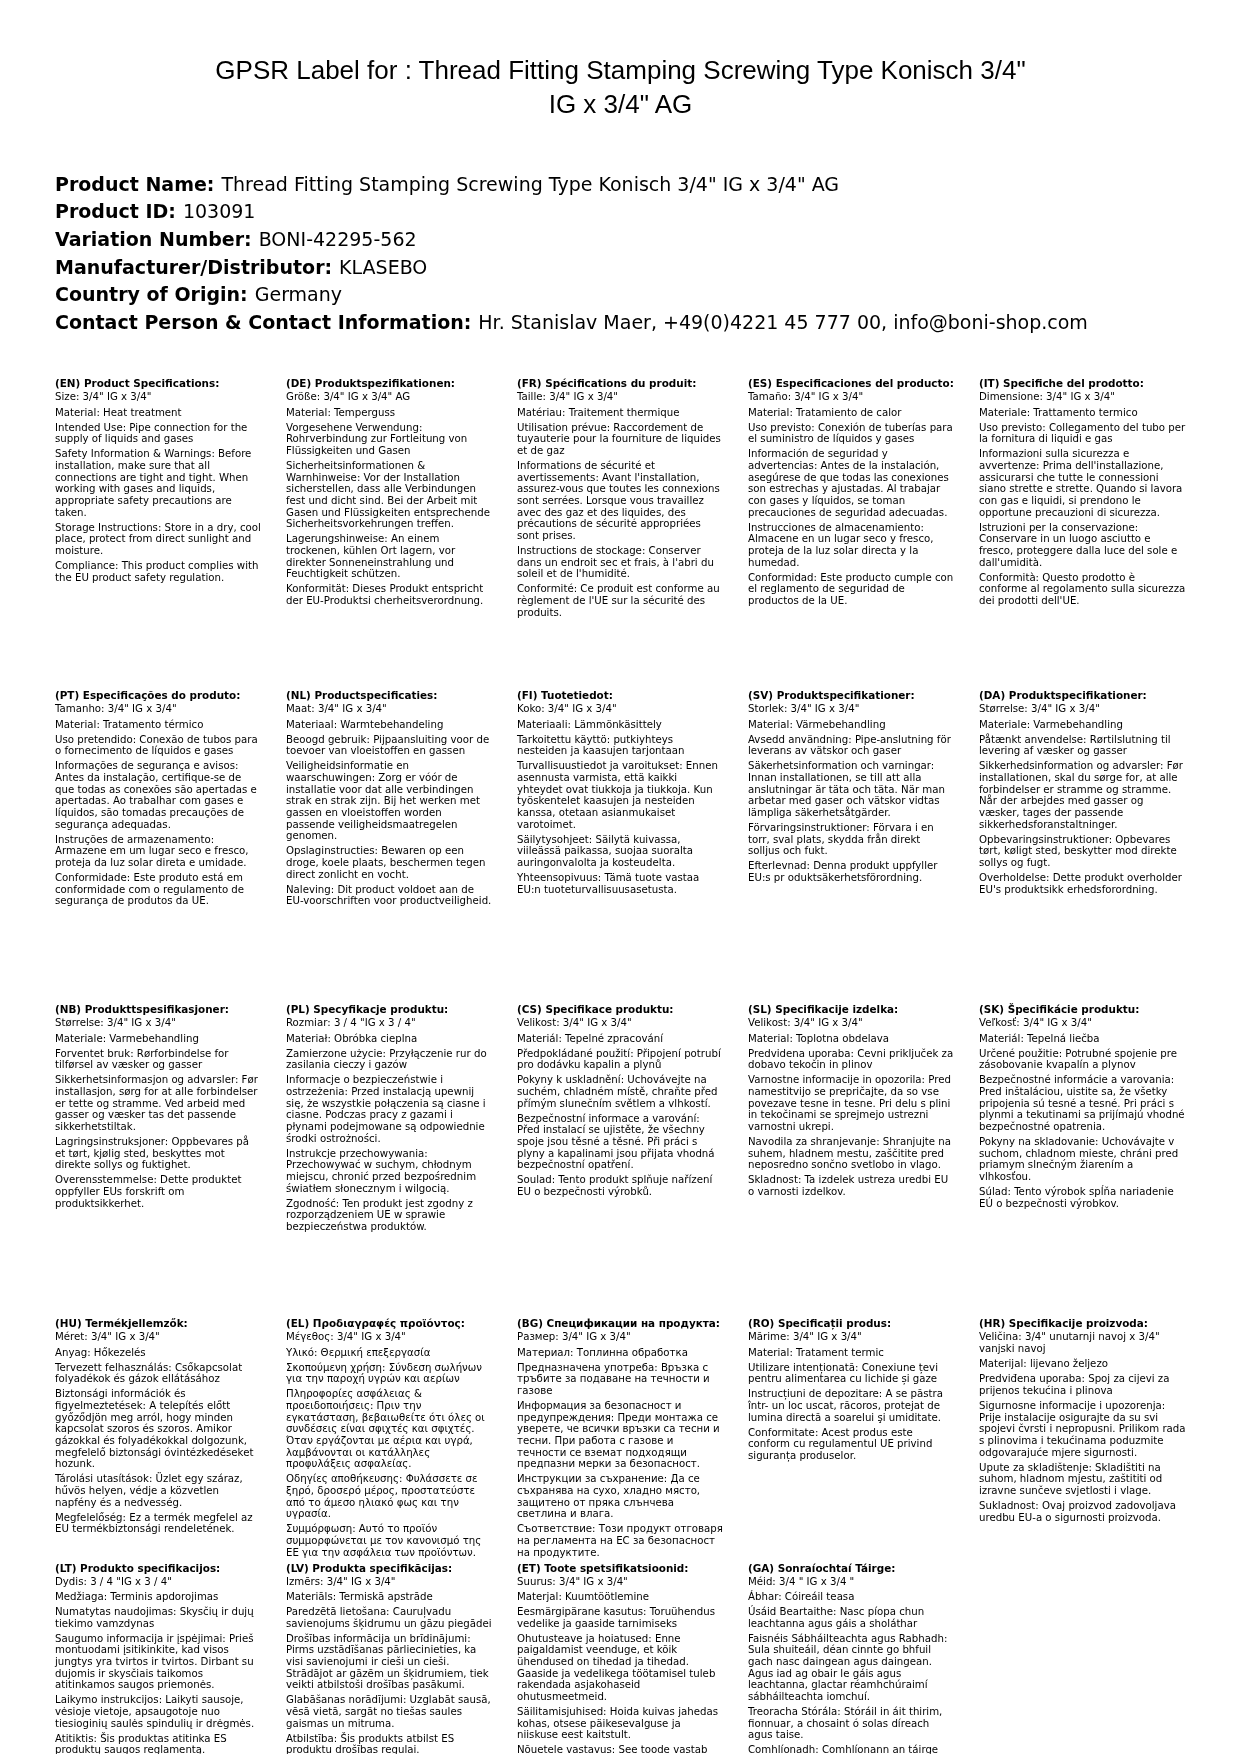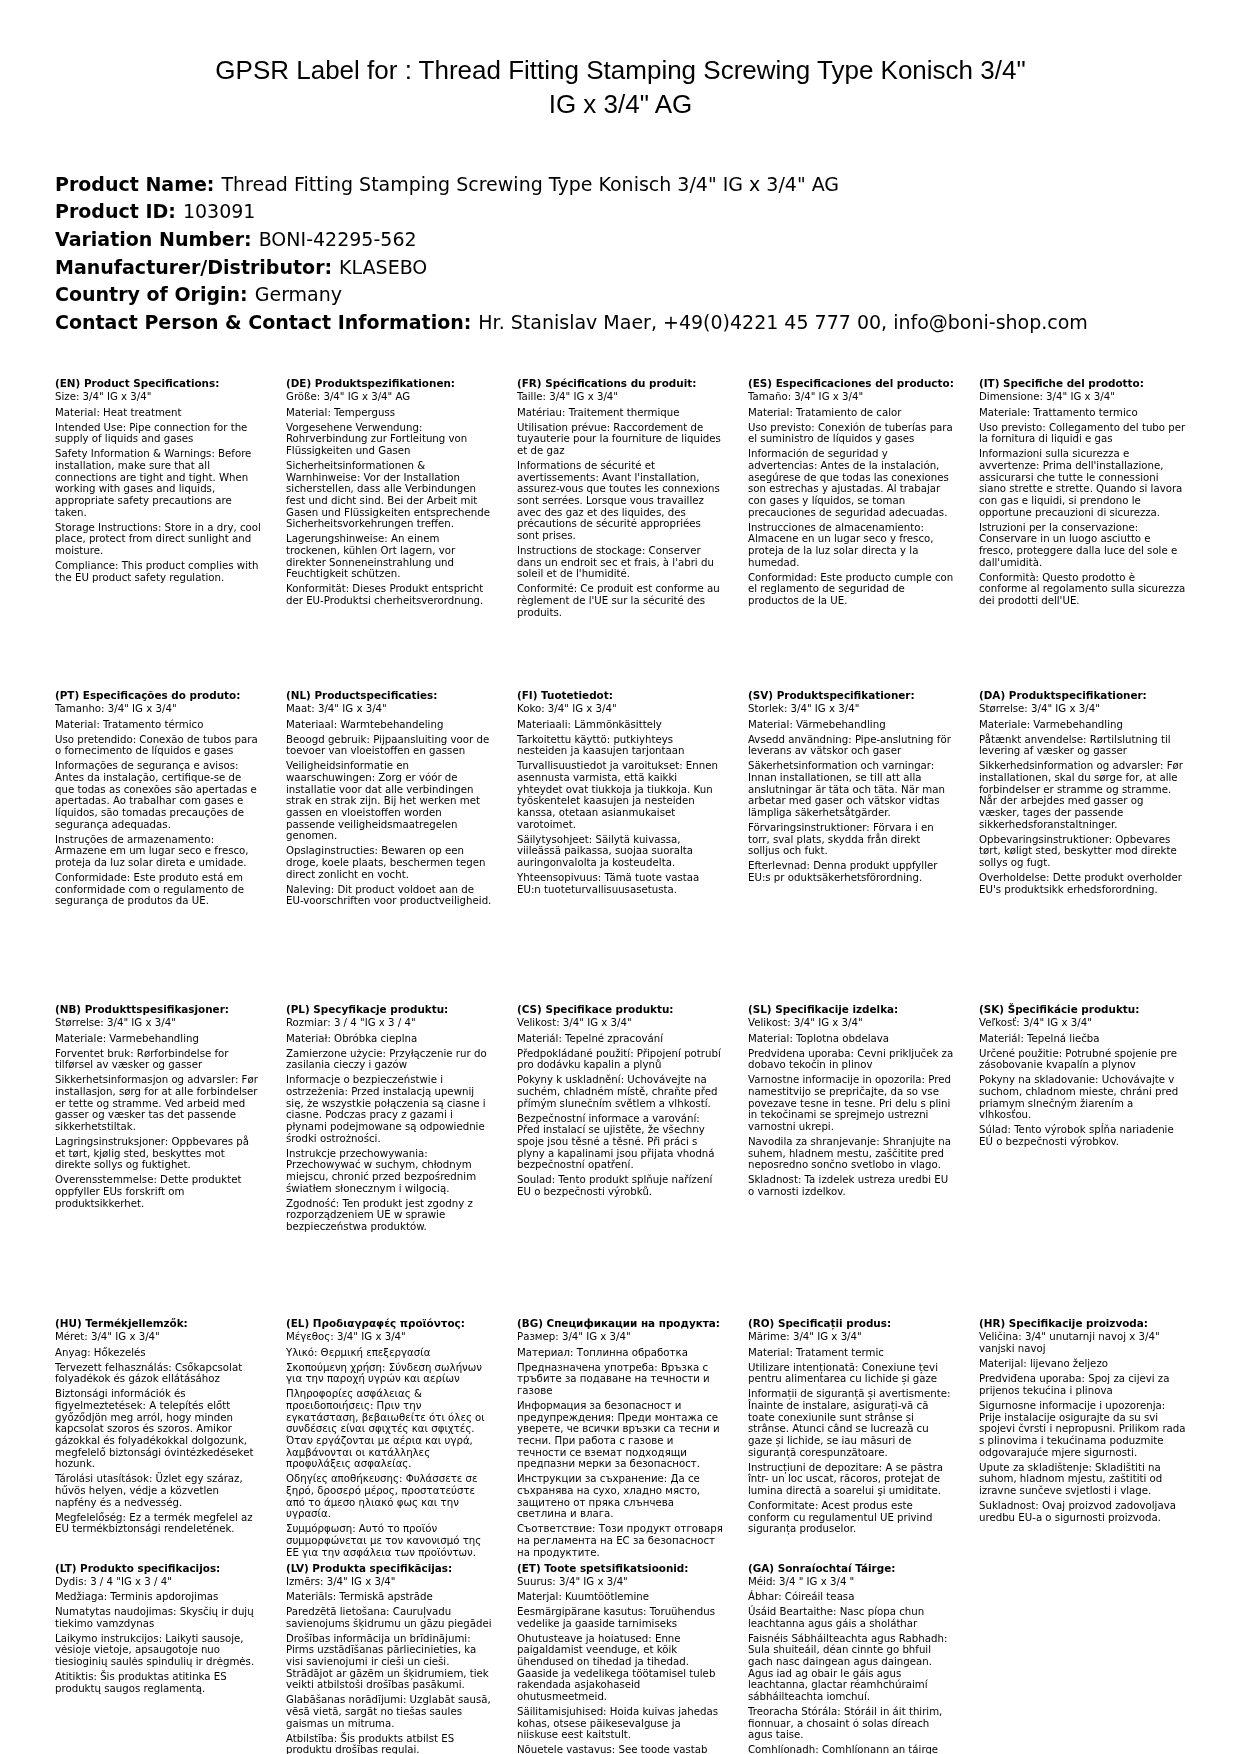--- a/index.html
+++ b/index.html
@@ -178,20 +178,21 @@
       <p class="spec-item">Predvidena uporaba: Cevni priključek za dobavo tekočin in plinov</p>
       <p class="spec-item">Varnostne informacije in opozorila: Pred namestitvijo se prepričajte, da so vse povezave tesne in tesne. Pri delu s plini in tekočinami se sprejmejo ustrezni varnostni ukrepi.</p>
       <p class="spec-item">Navodila za shranjevanje: Shranjujte na suhem, hladnem mestu, zaščitite pred neposredno sončno svetlobo in vlago.</p>
       <p class="spec-item">Skladnost: Ta izdelek ustreza uredbi EU o varnosti izdelkov.</p>
     </div>
     <div class="spec-cell">
       <div class="spec-heading">(SK) Špecifikácie produktu:</div>
       <p class="spec-item">Veľkosť: 3/4" IG x 3/4"</p>
       <p class="spec-item">Materiál: Tepelná liečba</p>
       <p class="spec-item">Určené použitie: Potrubné spojenie pre zásobovanie kvapalín a plynov</p>
+      <p class="spec-item">Bezpečnostné informácie a varovania: Pred inštaláciou, uistite sa, že všetky pripojenia sú tesné a tesné. Pri práci s plynmi a tekutinami sa prijímajú vhodné bezpečnostné opatrenia.</p>
       <p class="spec-item">Pokyny na skladovanie: Uchovávajte v suchom, chladnom mieste, chráni pred priamym slnečným žiarením a vlhkosťou.</p>
       <p class="spec-item">Súlad: Tento výrobok spĺňa nariadenie EÚ o bezpečnosti výrobkov.</p>
     </div>
     <div class="spec-cell">
       <div class="spec-heading">(HU) Termékjellemzők:</div>
       <p class="spec-item">Méret: 3/4" IG x 3/4"</p>
       <p class="spec-item">Anyag: Hőkezelés</p>
       <p class="spec-item">Tervezett felhasználás: Csőkapcsolat folyadékok és gázok ellátásához</p>
       <p class="spec-item">Biztonsági információk és figyelmeztetések: A telepítés előtt győződjön meg arról, hogy minden kapcsolat szoros és szoros. Amikor gázokkal és folyadékokkal dolgozunk, megfelelő biztonsági óvintézkedéseket hozunk.</p>
       <p class="spec-item">Tárolási utasítások: Üzlet egy száraz, hűvös helyen, védje a közvetlen napfény és a nedvesség.</p>
@@ -213,38 +214,38 @@
       <p class="spec-item">Предназначена употреба: Връзка с тръбите за подаване на течности и газове</p>
       <p class="spec-item">Информация за безопасност и предупреждения: Преди монтажа се уверете, че всички връзки са тесни и тесни. При работа с газове и течности се вземат подходящи предпазни мерки за безопасност.</p>
       <p class="spec-item">Инструкции за съхранение: Да се съхранява на сухо, хладно място, защитено от пряка слънчева светлина и влага.</p>
       <p class="spec-item">Съответствие: Този продукт отговаря на регламента на ЕС за безопасност на продуктите.</p>
     </div>
     <div class="spec-cell">
       <div class="spec-heading">(RO) Specificații produs:</div>
       <p class="spec-item">Mărime: 3/4" IG x 3/4"</p>
       <p class="spec-item">Material: Tratament termic</p>
       <p class="spec-item">Utilizare intenționată: Conexiune țevi pentru alimentarea cu lichide și gaze</p>
-      <p class="spec-item">Informații de siguranță și avertismente: Înainte de instalare, asigurați-vă că toate conexiunile sunt strânse și strânse. Atunci când se lucrează cu gaze și lichide, se iau măsuri de siguranță corespunzătoare.</p>
       <p class="spec-item">Instrucțiuni de depozitare: A se păstra într- un loc uscat, răcoros, protejat de lumina directă a soarelui şi umiditate.</p>
       <p class="spec-item">Conformitate: Acest produs este conform cu regulamentul UE privind siguranța produselor.</p>
     </div>
     <div class="spec-cell">
       <div class="spec-heading">(HR) Specifikacije proizvoda:</div>
       <p class="spec-item">Veličina: 3/4" unutarnji navoj x 3/4" vanjski navoj</p>
       <p class="spec-item">Materijal: lijevano željezo</p>
       <p class="spec-item">Predviđena uporaba: Spoj za cijevi za prijenos tekućina i plinova</p>
       <p class="spec-item">Sigurnosne informacije i upozorenja: Prije instalacije osigurajte da su svi spojevi čvrsti i nepropusni. Prilikom rada s plinovima i tekućinama poduzmite odgovarajuće mjere sigurnosti.</p>
       <p class="spec-item">Upute za skladištenje: Skladištiti na suhom, hladnom mjestu, zaštititi od izravne sunčeve svjetlosti i vlage.</p>
       <p class="spec-item">Sukladnost: Ovaj proizvod zadovoljava uredbu EU-a o sigurnosti proizvoda.</p>
     </div>
     <div class="spec-cell">
       <div class="spec-heading">(LT) Produkto specifikacijos:</div>
       <p class="spec-item">Dydis: 3 / 4 "IG x 3 / 4"</p>
       <p class="spec-item">Medžiaga: Terminis apdorojimas</p>
       <p class="spec-item">Numatytas naudojimas: Skysčių ir dujų tiekimo vamzdynas</p>
+      <p class="spec-item">Saugumo informacija ir įspėjimai: Prieš montuodami įsitikinkite, kad visos jungtys yra tvirtos ir tvirtos. Dirbant su dujomis ir skysčiais taikomos atitinkamos saugos priemonės.</p>
       <p class="spec-item">Laikymo instrukcijos: Laikyti sausoje, vėsioje vietoje, apsaugotoje nuo tiesioginių saulės spindulių ir drėgmės.</p>
       <p class="spec-item">Atitiktis: Šis produktas atitinka ES produktų saugos reglamentą.</p>
     </div>
     <div class="spec-cell">
       <div class="spec-heading">(LV) Produkta specifikācijas:</div>
       <p class="spec-item">Izmērs: 3/4" IG x 3/4"</p>
       <p class="spec-item">Materiāls: Termiskā apstrāde</p>
       <p class="spec-item">Paredzētā lietošana: Cauruļvadu savienojums šķidrumu un gāzu piegādei</p>
       <p class="spec-item">Drošības informācija un brīdinājumi: Pirms uzstādīšanas pārliecinieties, ka visi savienojumi ir cieši un cieši. Strādājot ar gāzēm un šķidrumiem, tiek veikti atbilstoši drošības pasākumi.</p>
       <p class="spec-item">Glabāšanas norādījumi: Uzglabāt sausā, vēsā vietā, sargāt no tiešas saules gaismas un mitruma.</p>

